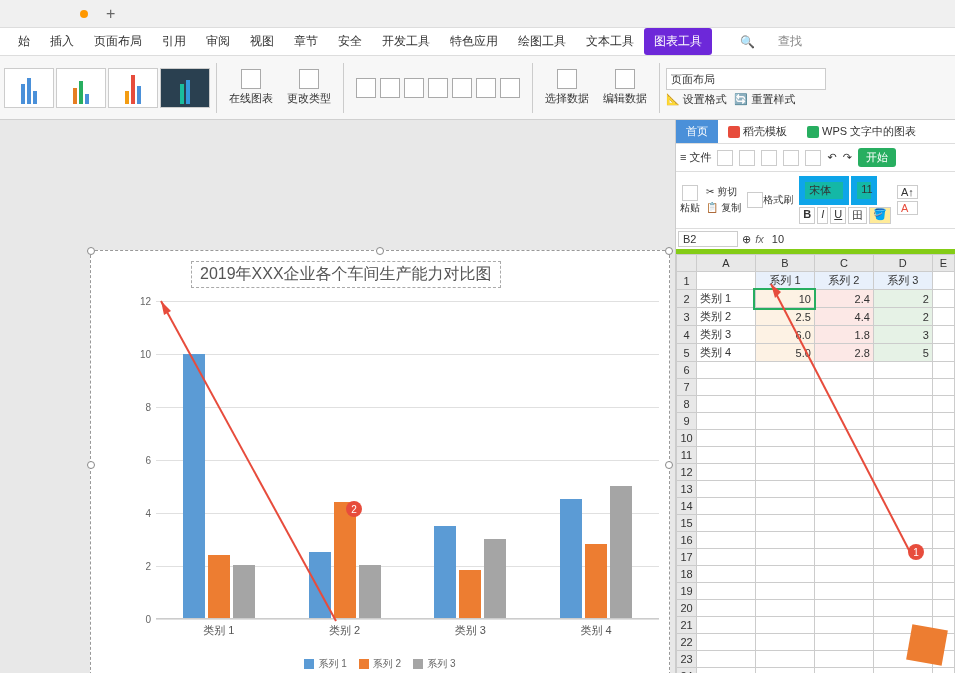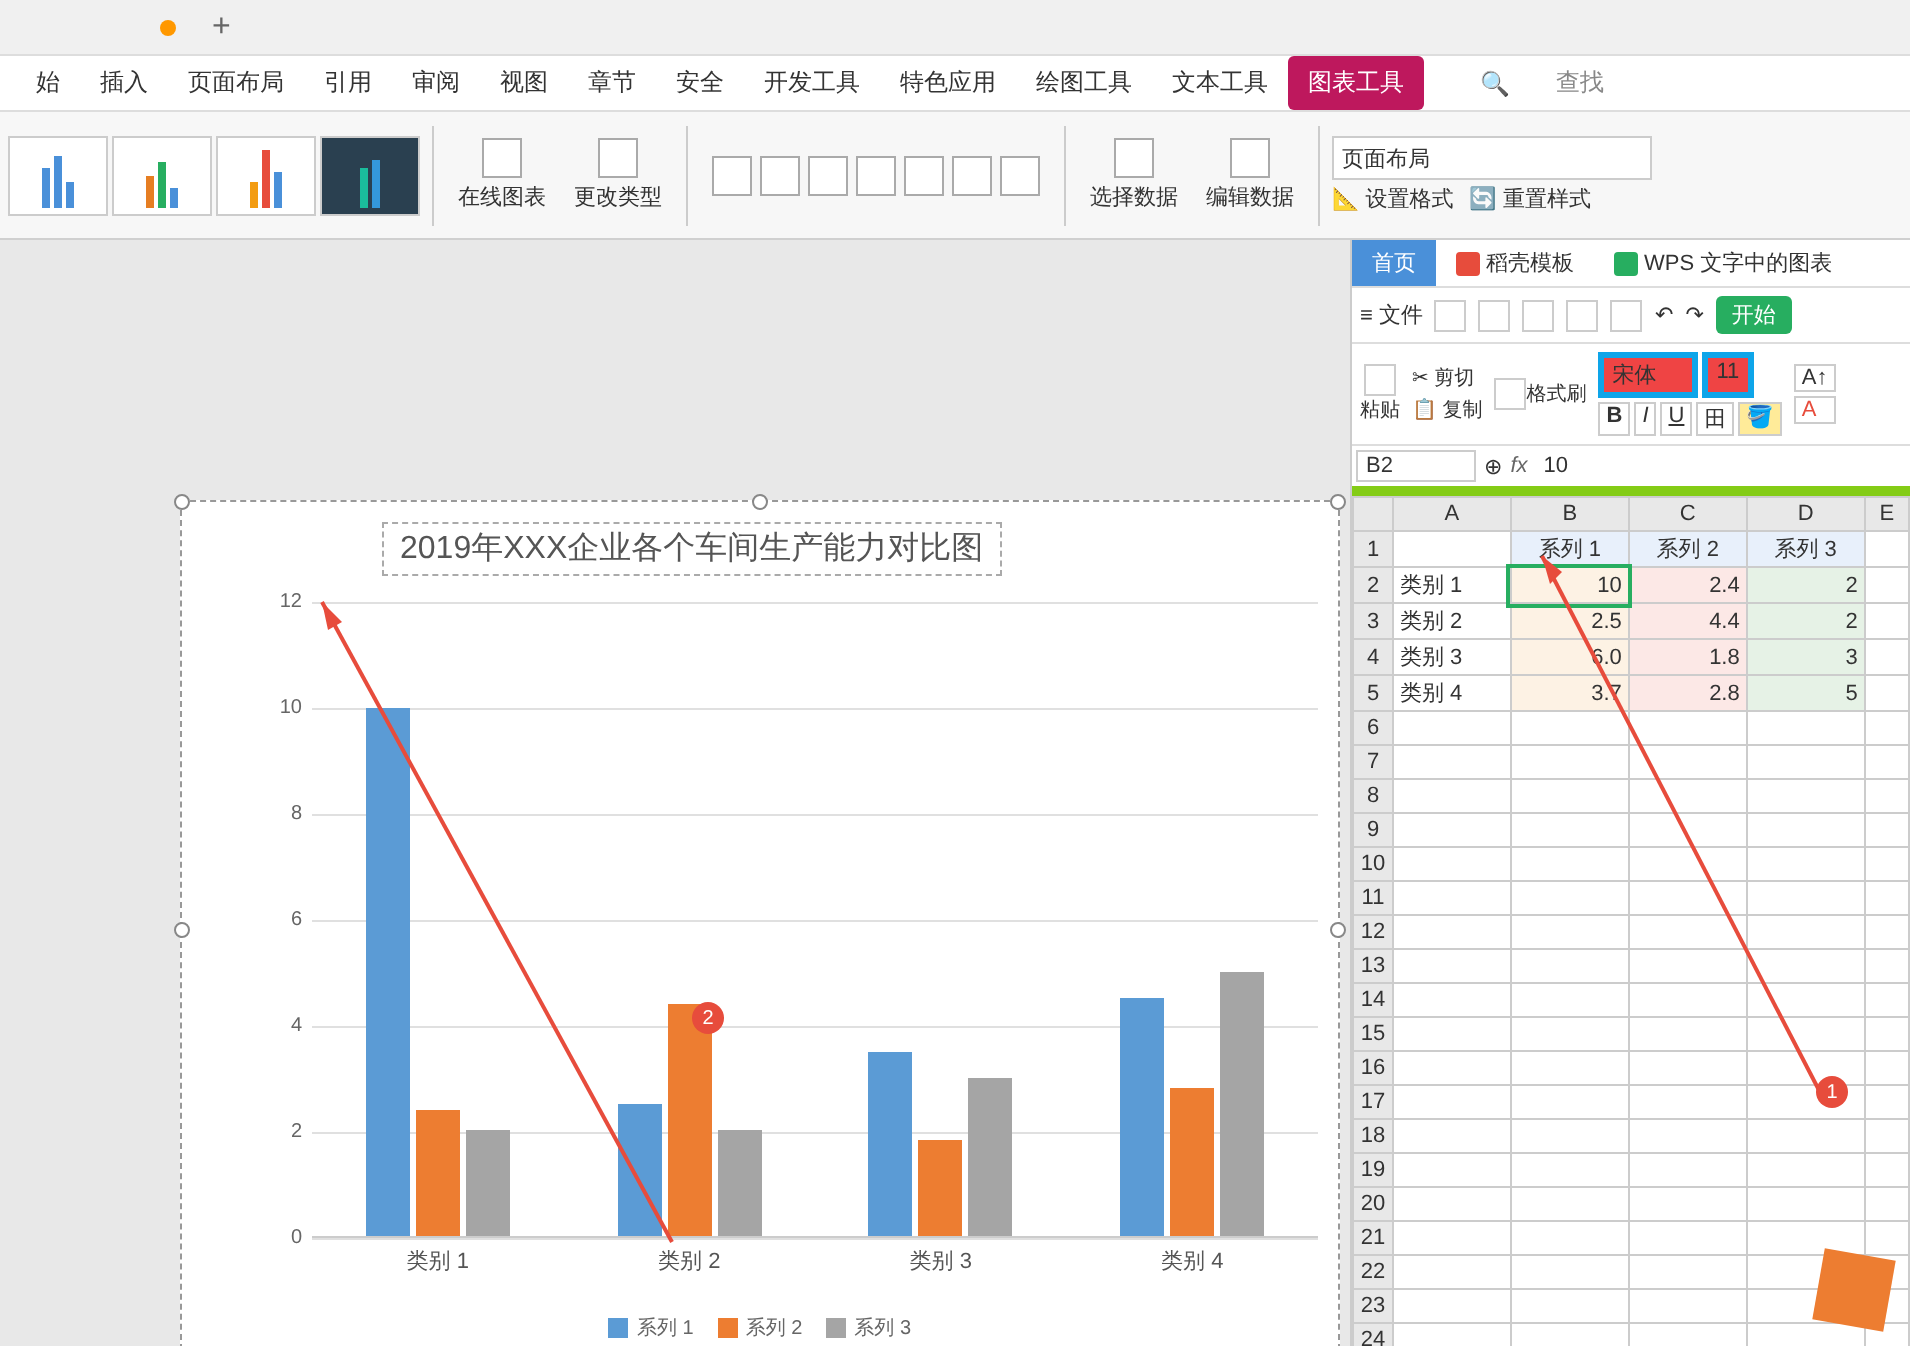--- a/index.html
+++ b/index.html
@@ -6,21 +6,21 @@
     body { width: 955px; height: 673px; background: #fff; font-size: 12px; color: #333; position: relative; overflow: hidden; }
     
     .tab-bar { height: 28px; background: #f0f0f0; display: flex; align-items: center; padding-left: 80px; border-bottom: 1px solid #ddd; }
     .tab-dot { width: 8px; height: 8px; border-radius: 50%; background: #ff9800; margin-right: 6px; }
     .tab { display: flex; align-items: center; padding: 4px 10px; background: #fff; border: 1px solid #ccc; border-bottom: none; font-size: 11px; gap: 4px; }
     .tab-icon { width: 14px; height: 14px; background: #4a90d9; display: inline-block; }
     .tab-plus { margin-left: 12px; font-size: 16px; color: #666; }
     
     .ribbon-tabs { height: 28px; background: #fff; display: flex; align-items: center; padding: 0 8px; border-bottom: 1px solid #ddd; gap: 0; }
     .ribbon-tabs span { padding: 5px 10px; font-size: 12px; cursor: pointer; }
-    .ribbon-tabs .active { background: #be185d; color: #fff; border-radius: 3px; }
+    .ribbon-tabs .active { background: #6d28d9; color: #fff; border-radius: 3px; }
     .search-ribbon { display:flex; align-items:center; gap:3px; margin-left:8px; color:#888;}
     
     .toolbar { height: 64px; background: #f7f7f7; border-bottom: 1px solid #d0d0d0; display: flex; align-items: center; padding: 4px; gap: 2px; }
     .chart-preset { width: 50px; height: 40px; background: #fff; border: 1px solid #ccc; display: flex; align-items: flex-end; justify-content: center; gap: 2px; padding: 3px; }
     .chart-preset.dark { background: #2a4050; }
     .mini-bar { width: 4px; background: #4a90d9; }
     .chart-preset.c2 .mini-bar:nth-child(1){background:#e67e22;} .chart-preset.c2 .mini-bar:nth-child(2){background:#27ae60;}
     .tool-sep { width: 1px; height: 50px; background: #ccc; margin: 0 4px; }
     .tool-btn { display: flex; flex-direction: column; align-items: center; padding: 2px 6px; font-size: 11px; cursor: pointer; gap:2px;}
     .tool-btn-icon { width: 20px; height: 20px; border: 1px solid #aaa; background:#fff; }
@@ -57,21 +57,21 @@
     .side-tab { padding: 4px 10px; display:flex; align-items:center; gap:3px;}
     .side-tab.active { background: #4a90d9; color: #fff; }
     .side-tab .ticon { width:12px;height:12px;background:#e74c3c; border-radius:2px;}
     .side-tab.green .ticon{background:#27ae60;}
     
     .side-toolbar { padding: 4px; display: flex; align-items: center; gap: 6px; border-bottom: 1px solid #ddd; font-size: 11px; }
     .side-icon { width: 16px; height: 16px; border: 1px solid #ccc; background:#fff;}
     .side-start { background: #27ae60; color: #fff; padding: 2px 8px; border-radius: 3px; font-size:11px;}
     
     .clipboard-row { padding: 4px; display: flex; align-items: center; gap: 6px; border-bottom: 1px solid #ddd; font-size: 11px; }
-    .font-combo { border: 3px solid #0ea5e9; padding: 1px 4px; font-size: 11px; background:#ef4444;}
+    .font-combo { border: 6px solid #0ea5e9; padding: 1px 4px; font-size: 11px; background:#14b8a6;}
     .btn-small { border: 1px solid #ccc; padding: 0 3px; background:#fff; font-size:11px;}
     
     .cell-ref-bar { display: flex; align-items: center; padding: 2px; border-bottom: 5px solid #84cc16; gap: 4px; font-size: 11px; }
     .cell-ref { width: 60px; border: 1px solid #ccc; padding: 1px 4px; }
     .fx { color: #666; font-style: italic; }
     .formula-val { flex: 1; padding: 1px 4px; }
     
     .sheet { font-size: 11px; flex: 1; position: relative; }
     .sheet table { border-collapse: collapse; width: 100%; }
     .sheet th, .sheet td { border: 1px solid #ccc; padding: 1px 3px; text-align: right; height: 17px; font-weight: normal;}
@@ -367,21 +367,21 @@
               <td class="col-b">6.0</td>
               <td class="col-c">1.8</td>
               <td class="col-d">3</td>
               <td></td>
             </tr>
           </tbody>
           <tbody>
             <tr>
               <th class="rh">5</th>
               <td class="cat">类别 4</td>
-              <td class="col-b">3.7</td>
+              <td class="col-b">5.0</td>
               <td class="col-c">2.8</td>
               <td class="col-d">5</td>
               <td></td>
             </tr>
           </tbody>
           <tbody>
             <tr>
               <th class="rh">6</th>
               <td></td>
               <td></td>

